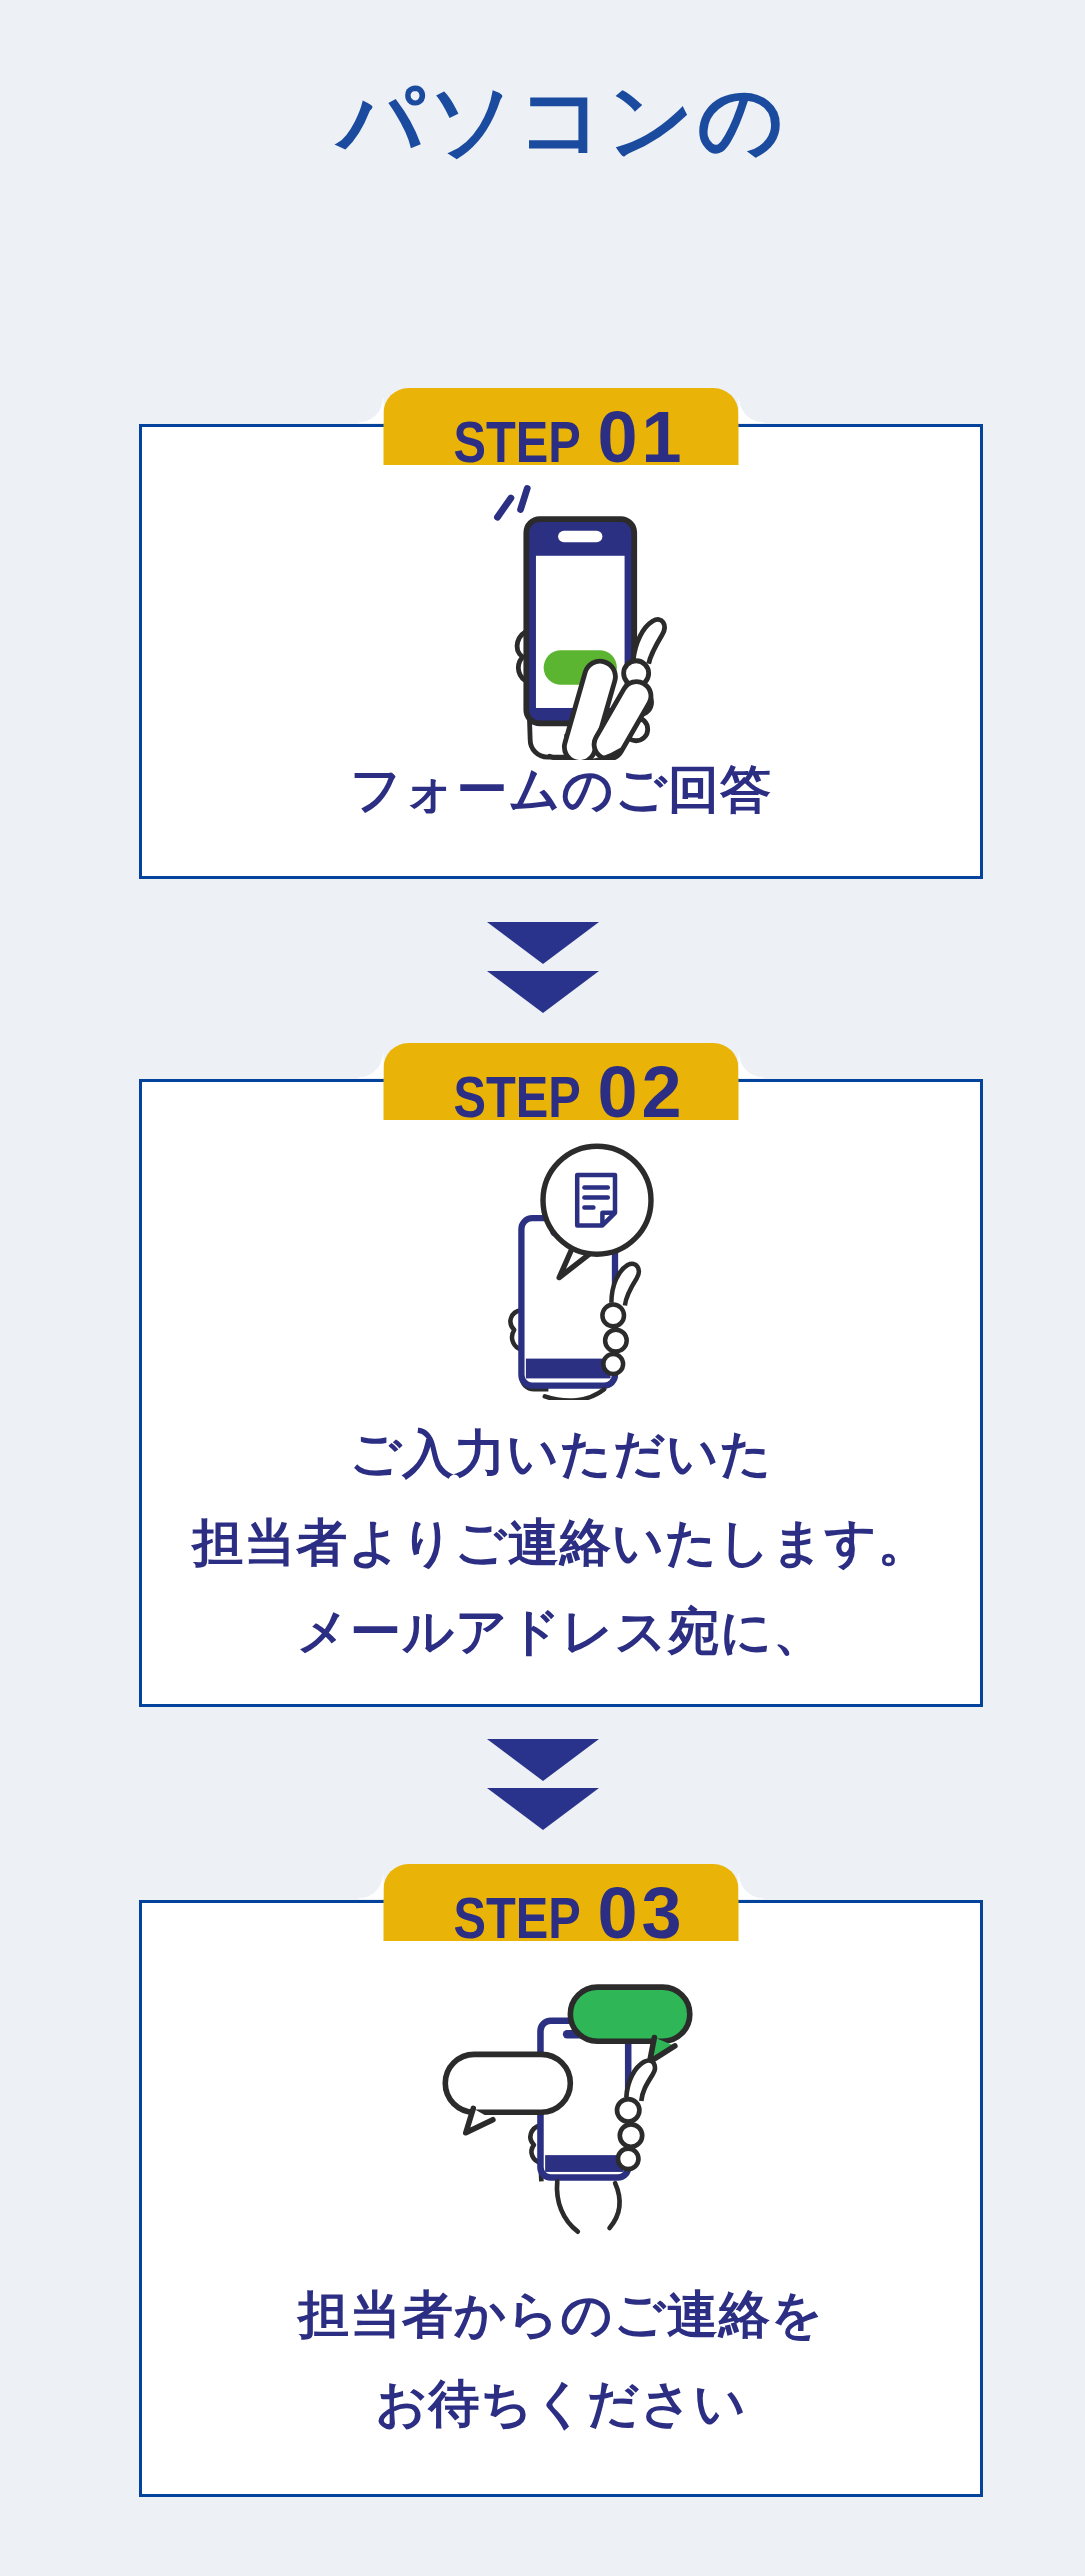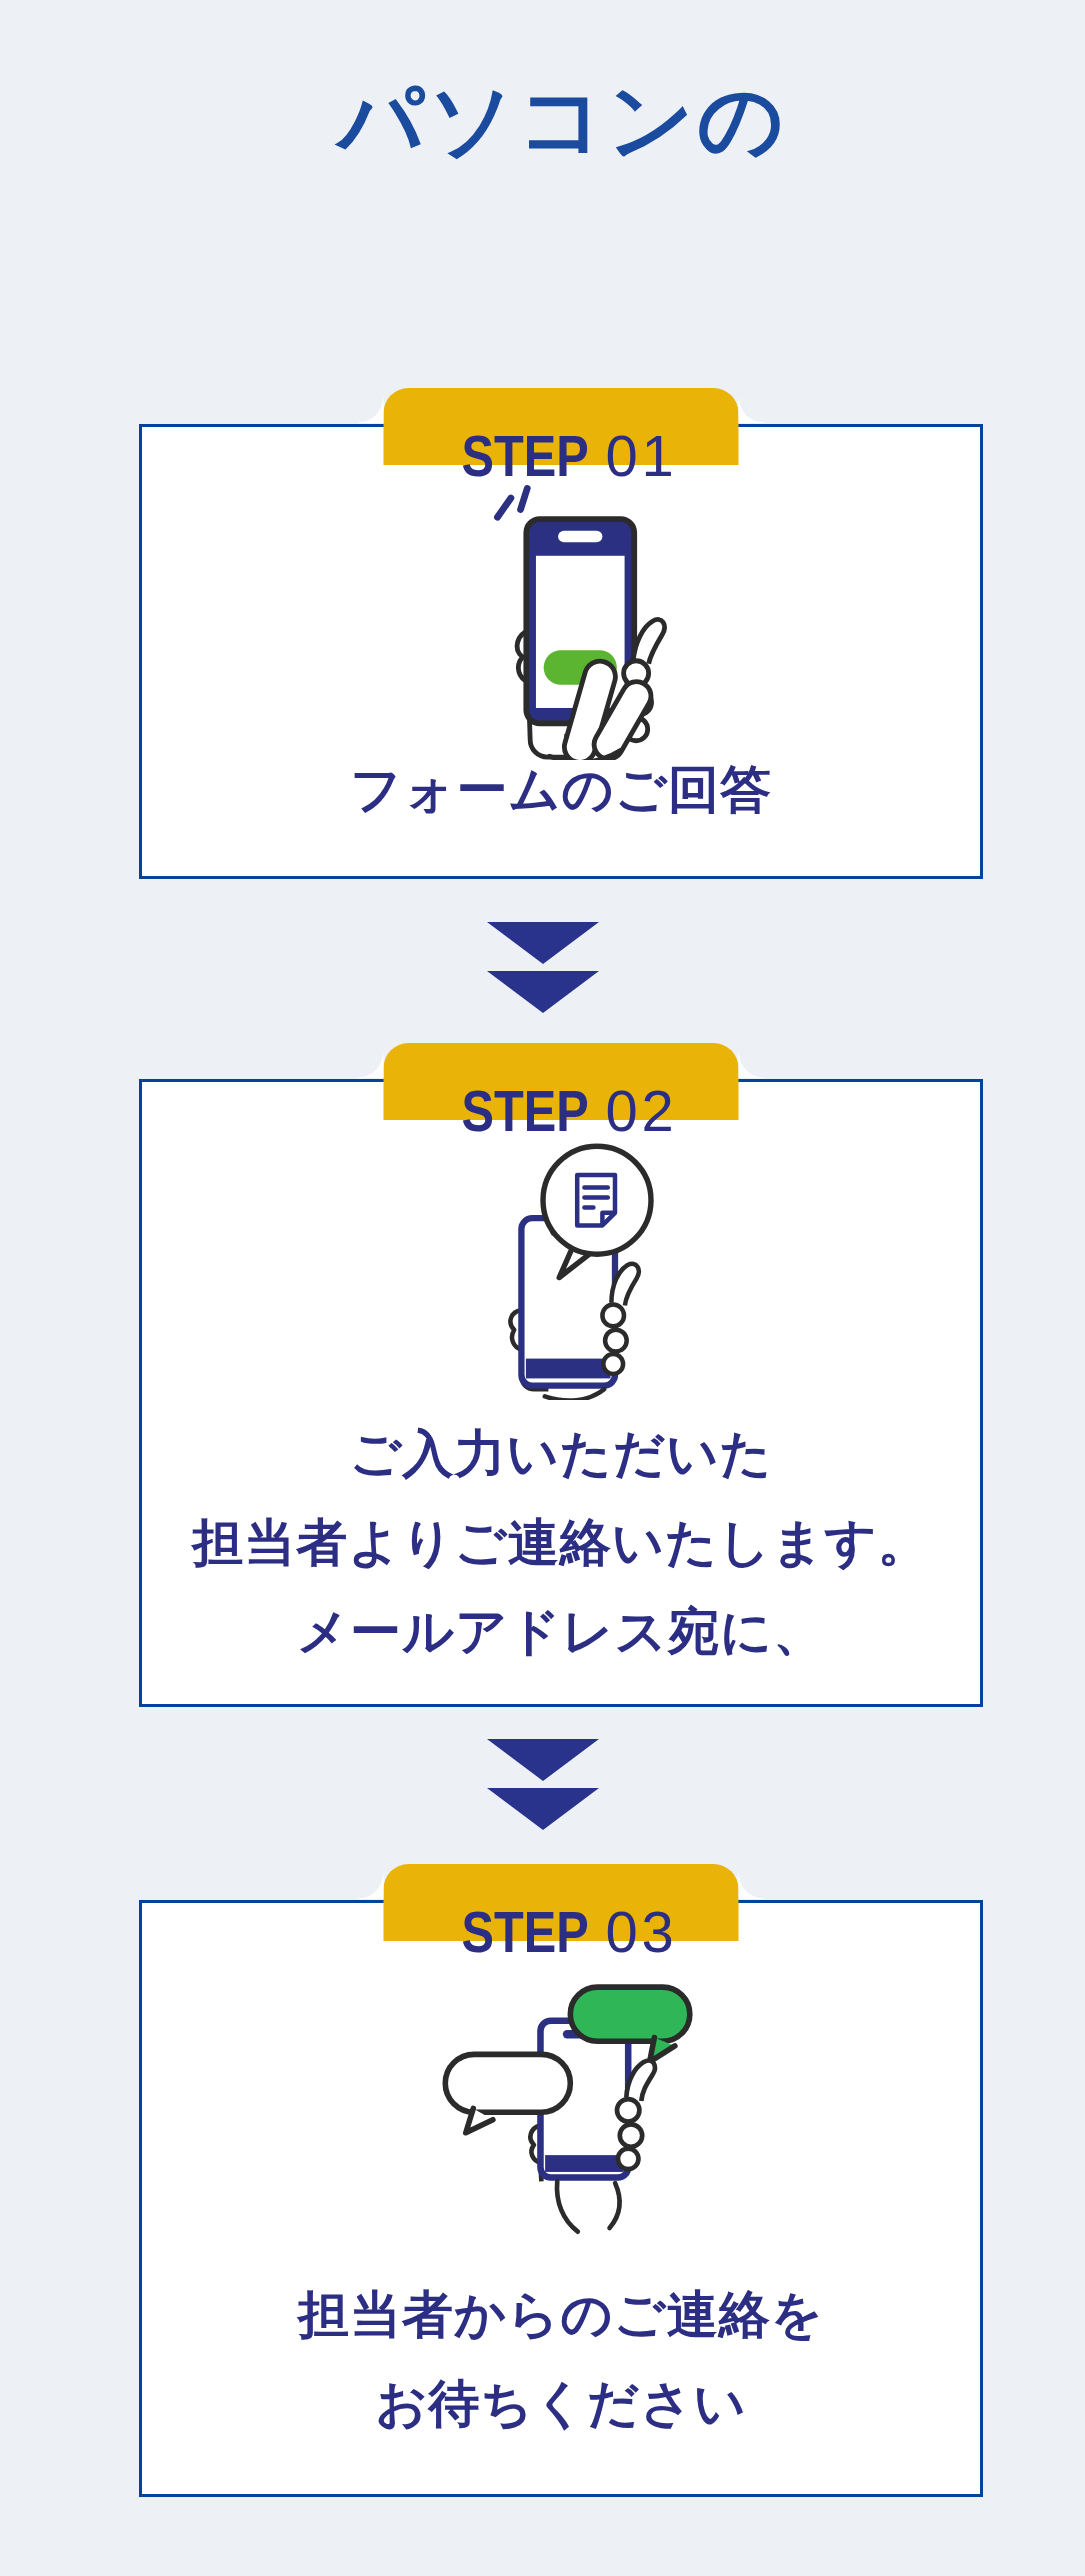--- a/index.html
+++ b/index.html
@@ -26,21 +26,21 @@
     border-radius:25px 25px 0 0;
     display:flex; justify-content:center;
   }
   .tab::before, .tab::after {
     content:""; position:absolute; top:9.6px; width:25px; height:25px;
   }
   .tab::before { left:-25px;  background:radial-gradient(circle at 0 0,    rgba(255,255,255,0) 24px, #fff 24.6px); }
   .tab::after  { right:-25px; background:radial-gradient(circle at 100% 0, rgba(255,255,255,0) 24px, #fff 24.6px); }
   .steprow { display:flex; align-items:baseline; margin-top:7.7px; color:var(--step-text,#2b2e83); white-space:nowrap; }
   .step-label  { display:inline-block; font-size:58px; font-weight:800; transform:scaleX(0.84); transform-origin:70% 100%; letter-spacing:0; }
-  .step-number { font-size:58px; font-weight:400; margin-left:9.6px; letter-spacing:3.9px;margin-top:26px; }
+  .step-number { font-size:72px; font-weight:700; margin-left:9.6px; letter-spacing:3.9px; }
   .illo { position:absolute; left:50%; transform:translateX(-50%); }
   .card1 .illo { top:44px; }
   .card2 .illo { top:48px; }
   .card3 .illo { top:58px; }
   .caption {
     position:absolute; left:0; width:100%; text-align:center;
     color:var(--body-text,#2b2e83); font-weight:700;
     font-size:51px; line-height:89px; letter-spacing:1px;
   }
   .card1 .caption { top:334px; line-height:58px; }

